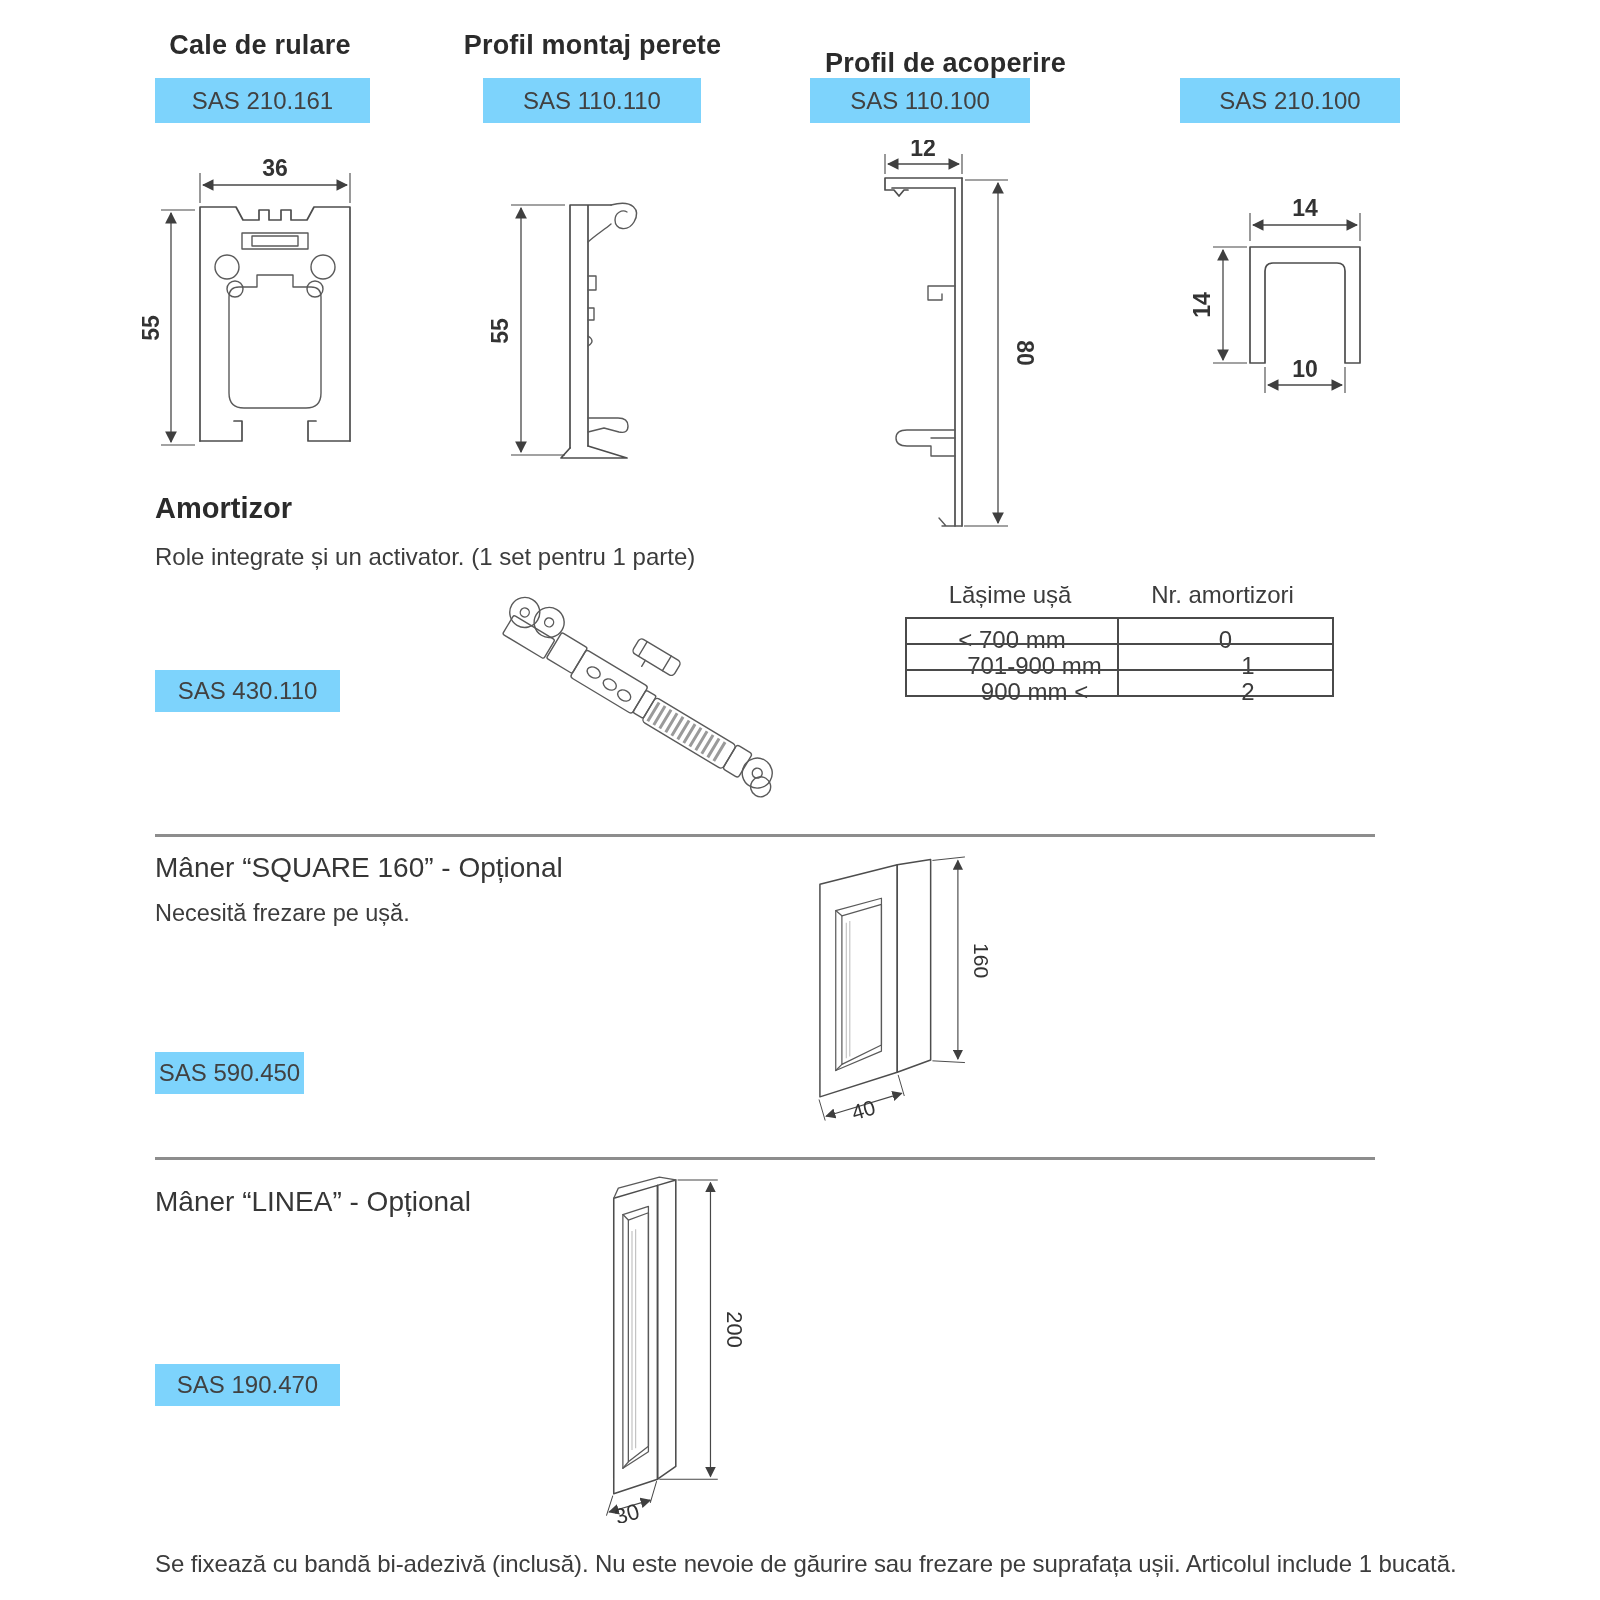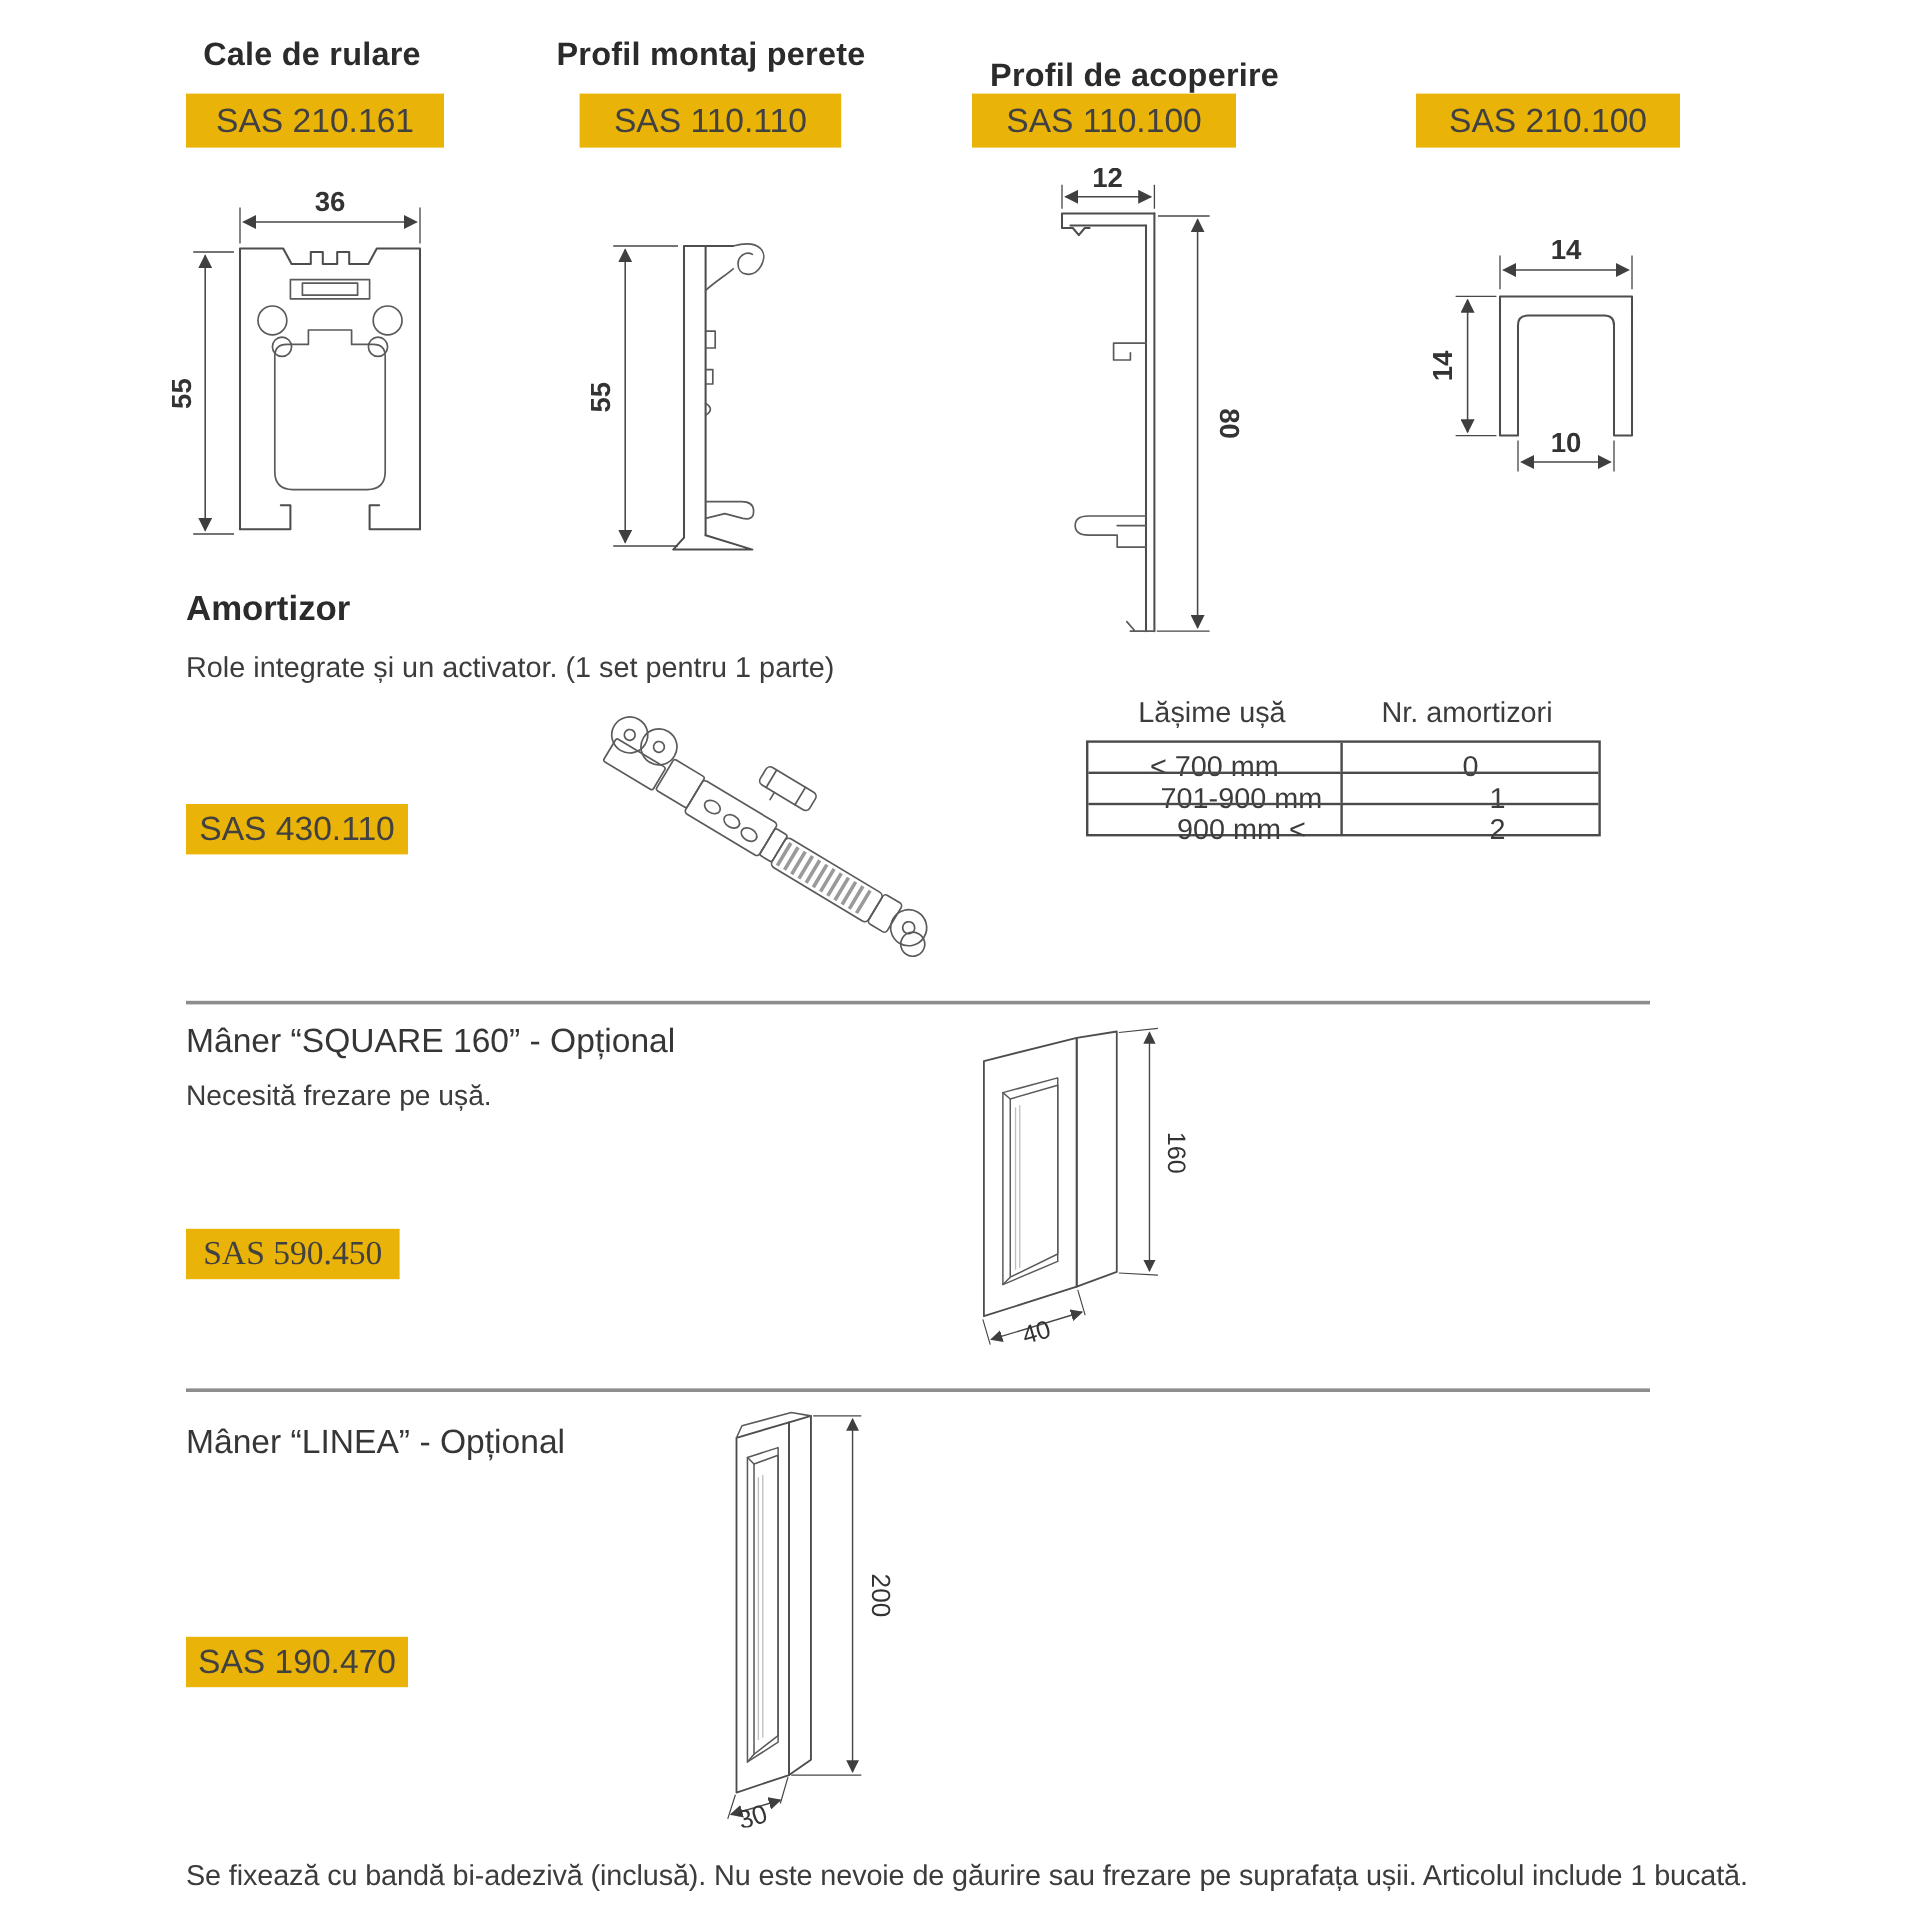--- a/index.html
+++ b/index.html
@@ -1,20 +1,20 @@
 <!DOCTYPE html>
 <html><head>
 <meta charset="utf-8">
 <style>
   html,body{margin:0;padding:0;background:#ffffff;}
   body{font-family:"Liberation Sans", sans-serif; color:#2e2e2e;}
   .page{position:relative;width:1600px;height:1600px;background:#ffffff;overflow:hidden;}
   .abs{position:absolute;}
   .col-title{font-weight:700;font-size:27px;color:#2b2b2b;text-align:center;letter-spacing:.2px;}
-  .sas-box{background:#eab308;color:#414141;font-size:28px;text-align:center;height:45px;line-height:45px;}
+  .sas-box{background:#7dd3fc;color:#414141;font-size:24px;text-align:center;height:45px;line-height:45px;}
   .h2{font-weight:700;font-size:29px;color:#2b2b2b;}
   .h2-light{font-weight:400;font-size:28px;color:#363636;}
   .sub{font-size:24px;color:#3c3c3c;}
   .divider{background:#8d8d8d;height:3px;}
   .footer-note{font-size:24px;color:#3c3c3c;white-space:nowrap;letter-spacing:-0.1px;}
   
   .tbl-head{display:grid;grid-template-columns:210px 215px;height:34px;margin-bottom:2px;}
   .tbl-head div{font-size:24px;color:#3c3c3c;text-align:center;}
   .tbl-body{display:grid;grid-template-columns:210px 215px;border:2px solid #4a4a4a;}
   .tbl-cell{height:24px;line-height:42px;text-align:center;font-size:24px;color:#3c3c3c;}
@@ -176,21 +176,21 @@
       <div class="tbl-cell c2 rn">1</div>
       <div class="tbl-cell rn">900 mm &lt;</div>
       <div class="tbl-cell c2 rn">2</div>
     </div>
   </div>
 
   <div class="abs divider" style="left:155px;top:834px;width:1220px;"></div>
 
   <div class="abs h2-light" style="left:155px;top:852px;">Mâner “SQUARE 160” - Opțional</div>
   <div class="abs sub" style="left:155px;top:900px;font-size:23.5px;">Necesită frezare pe ușă.</div>
-  <div class="abs sas-box" style="left:155px;top:1024px;width:178px;height:42px;line-height:42px;font-family:Liberation Serif, serif;">SAS 590.450</div>
+  <div class="abs sas-box" style="left:155px;top:1052px;width:149px;height:42px;line-height:42px;">SAS 590.450</div>
 
   <div class="abs" style="left:790px;top:842px;">
     <svg width="211" height="290" viewBox="0 0 240 330">
       <defs>
         <marker id="a5" viewBox="0 0 10 10" refX="9" refY="5" markerWidth="9" markerHeight="9" orient="auto-start-reverse">
           <path d="M0,0 L10,5 L0,10 Z" fill="#3f3f3f"></path>
         </marker>
       </defs>
       <polygon class="ol" points="122,26 160,20 160,248 122,262"></polygon>
       <polygon class="ol" points="34,48 122,26 122,262 34,290"></polygon>

